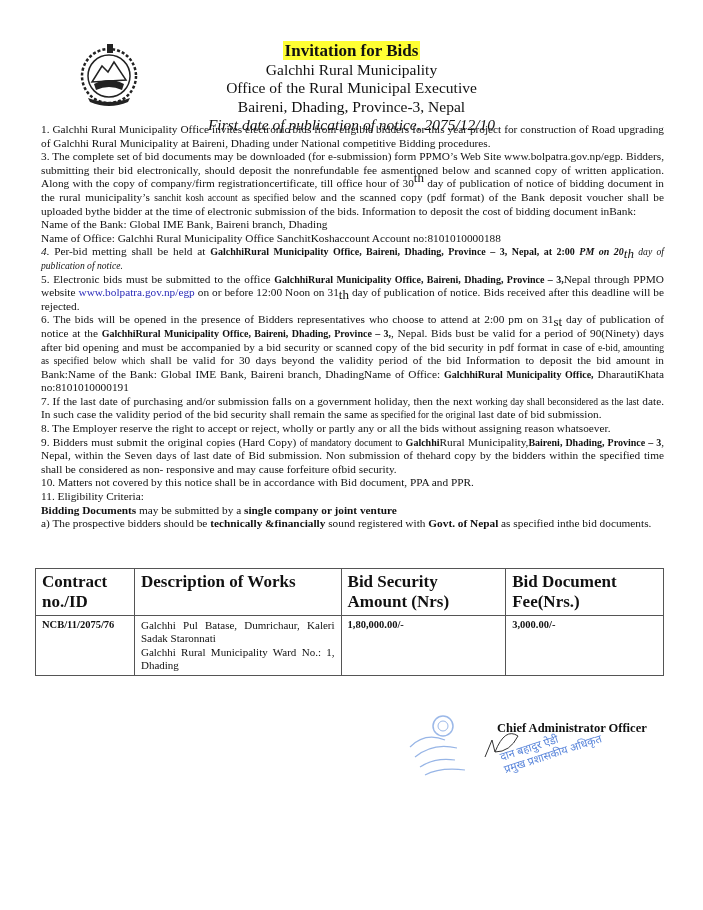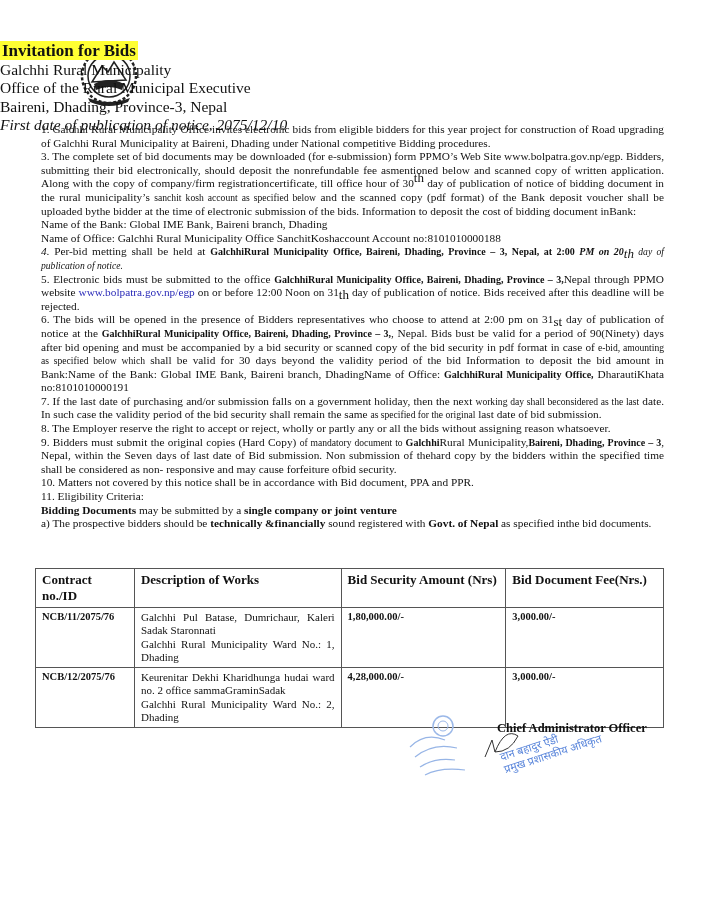--- a/index.html
+++ b/index.html
@@ -1,32 +1,32 @@
 <!DOCTYPE html>
 <html><head>
 <meta charset="utf-8">
 <style>
   html, body { margin:0; padding:0; background:#ffffff; }
   body { width:703px; height:910px; position:relative; overflow:hidden;
          font-family:"Liberation Serif", serif; color:#111; }
   .page { position:absolute; left:0; top:0; width:703px; height:910px; }
   .emblem { position:absolute; left:74px; top:40px; width:70px; height:70px; }
-  .header { position:absolute; left:0; top:41px; width:703px; line-height:18.5px; font-size:15.5px; }
+  .header { position:absolute; left:0; top:41px; width:703px; text-align:center; line-height:18.5px; font-size:15.5px; }
   .title { display:inline-block; background:#ffff33; font-weight:bold; font-size:17px; padding:0 2px; line-height:19px; }
   .italic { font-style:italic; }
   .body { position:absolute; left:41px; top:123px; width:623px; font-size:11.3px; line-height:13.6px; text-align:justify; }
   .body p { margin:0; }
   .small { font-size:9.6px; }
   .b { font-weight:bold; }
   .bs { font-weight:bold; font-size:10px; }
   .link { color:#2a2ab8; }
   sup, sub { font-size:13px; line-height:0; }
   table.bids { position:absolute; left:35px; top:568px; width:629px; border-collapse:collapse; font-size:11px; }
   table.bids th, table.bids td { border:1px solid #555; vertical-align:top; padding:3px 6px; text-align:left; }
-  table.bids th { font-size:13px; font-weight:bold; height:30px; }
+  table.bids th { font-size:17px; font-weight:bold; height:30px; }
   table.bids td.id, table.bids td.amt { font-weight:bold; font-size:10.5px; }
   table.bids td.desc { line-height:13.3px; text-align:justify; }
   .sig-title { position:absolute; left:497px; top:721px; font-weight:bold; font-size:12.5px; }
   .stamp { position:absolute; left:405px; top:712px; width:90px; height:70px; }
   .signature { position:absolute; left:480px; top:722px; width:90px; height:40px; }
   .sig-text { position:absolute; left:500px; top:735px; color:#3b6fd4; font-size:11px; transform:rotate(-18deg); line-height:13px; opacity:0.85; }
 </style>
 </head>
 <body>
 
@@ -84,29 +84,20 @@
     <tbody>
       <tr>
         <td class="id">NCB/11/2075/76</td>
         <td class="desc">
             <div>Galchhi Pul Batase, Dumrichaur, Kaleri Sadak Staronnati</div>
             <div>Galchhi Rural Municipality Ward No.: 1, Dhading</div>
           </td>
         <td class="amt">1,80,000.00/-</td>
         <td class="amt">3,000.00/-</td>
       </tr>
-      <tr>
-        <td class="id">NCB/12/2075/76</td>
-        <td class="desc">
-            <div>Keurenitar Dekhi Kharidhunga hudai ward no. 2 office sammaGraminSadak</div>
-            <div>Galchhi Rural Municipality Ward No.: 2, Dhading</div>
-          </td>
-        <td class="amt">4,28,000.00/-</td>
-        <td class="amt">3,000.00/-</td>
-      </tr>
     </tbody>
   </table>
 
   <svg class="stamp" viewBox="0 0 90 70">
     <circle cx="38" cy="14" r="10" fill="none" stroke="#9bb8e8" stroke-width="1.5"></circle>
     <circle cx="38" cy="14" r="5" fill="none" stroke="#9bb8e8" stroke-width="1"></circle>
     <g stroke="#7ea3e0" stroke-width="1.2" fill="none" opacity="0.8">
       <path d="M5 35 Q20 20 40 28"></path>
       <path d="M10 45 Q28 30 52 36"></path>
       <path d="M15 55 Q30 45 50 48"></path>

